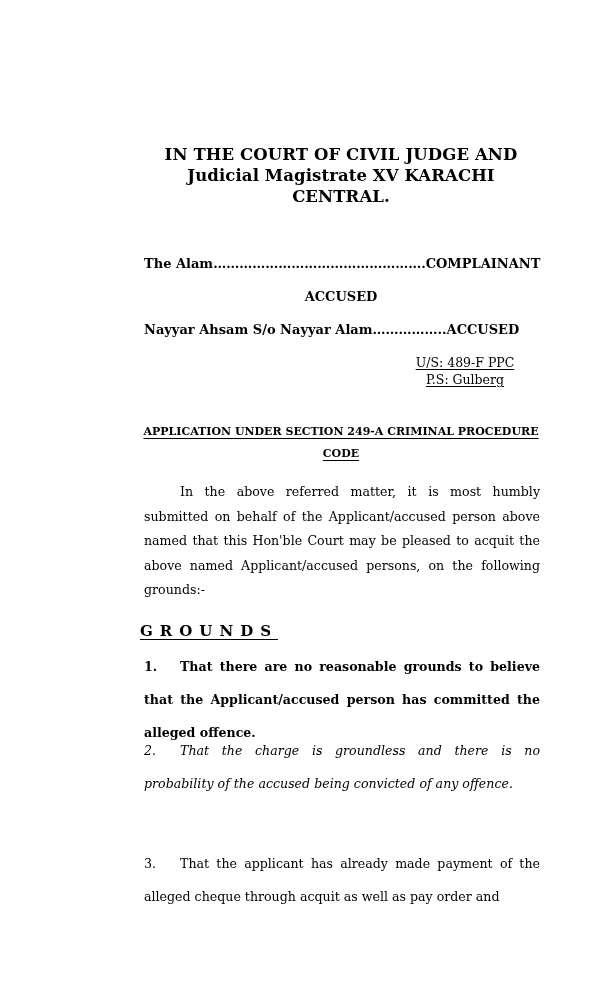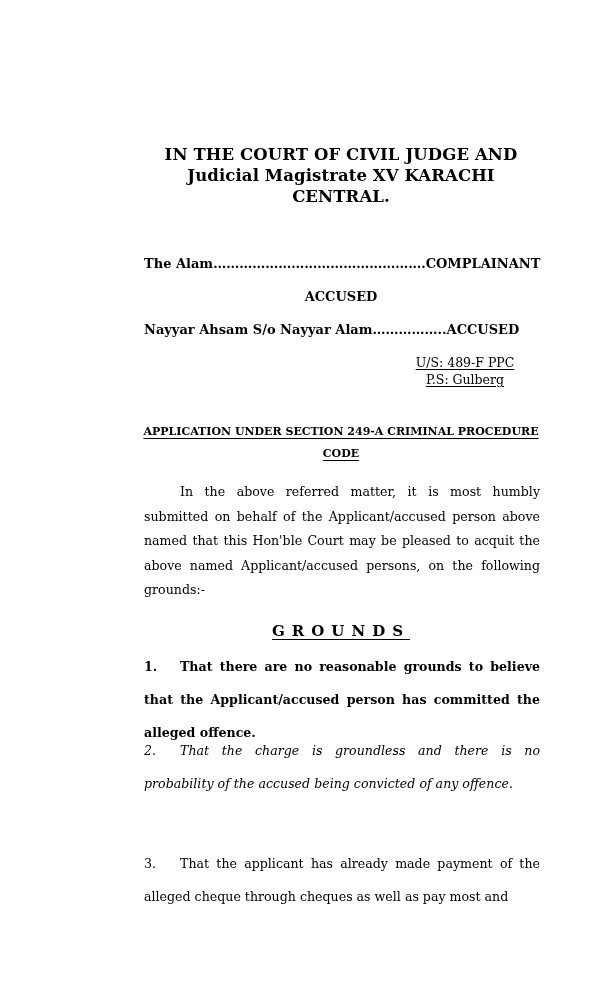--- a/index.html
+++ b/index.html
@@ -93,21 +93,20 @@
     }
     .intro {
       top: 480px;
       line-height: 24.5px;
       text-indent: 36px;
     }
     .grounds-heading {
       left: 140px;
       width: 402px;
       top: 621px;
-      text-align: center;
       font-weight: bold;
       font-size: 15px;
       line-height: 20px;
       letter-spacing: 7px;
       text-decoration: underline;
       text-underline-offset: 3px;
     }
     .ground {
       line-height: 33px;
     }
@@ -141,15 +140,15 @@
   <div class="abs app-title">APPLICATION UNDER SECTION 249-A CRIMINAL PROCEDURE CODE</div>
 
   <div class="abs para intro">In the above referred matter, it is most humbly submitted on behalf of the Applicant/accused person above named that this Hon'ble Court may be pleased to acquit the above named Applicant/accused persons, on the following grounds:-</div>
 
   <div class="abs grounds-heading">GROUNDS</div>
 
   <div class="abs para ground g1"><span class="num">1.</span><span>That there are no reasonable grounds to believe that the Applicant/accused person has committed the alleged offence.</span></div>
 
   <div class="abs para ground g2"><span class="num">2.</span><span>That the charge is groundless and there is no probability of the accused being convicted of any offence.</span></div>
 
-  <div class="abs para ground g3"><span class="num">3.</span><span>That the applicant has already made payment of the alleged cheque through cheques as well as pay most and</span></div>
+  <div class="abs para ground g3"><span class="num">3.</span><span>That the applicant has already made payment of the alleged cheque through acquit as well as pay order and</span></div>
 
 </div>
 
 </body></html>

